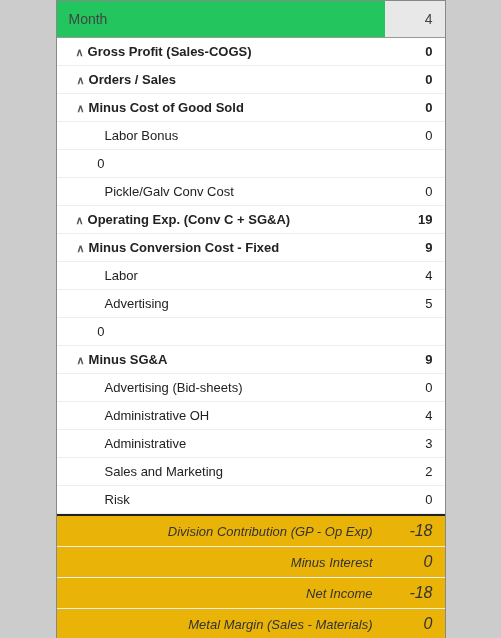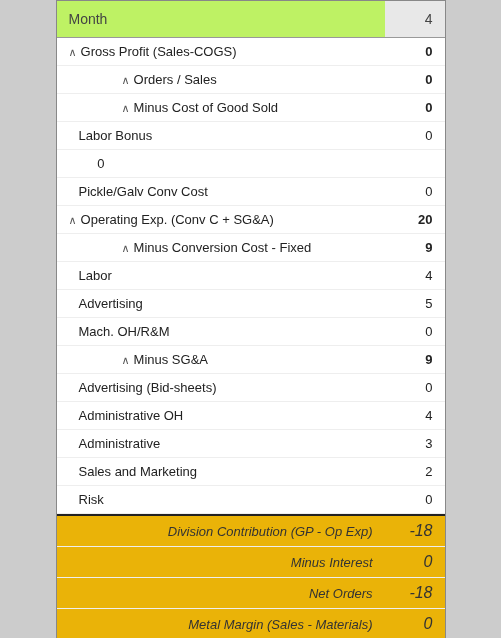--- a/index.html
+++ b/index.html
@@ -13,21 +13,21 @@
     }
     .container {
       width: 390px;
       background: #fff;
       border: 1.5px solid #888;
       font-size: 13px;
       color: #222;
     }
     .header-row {
       display: flex;
-      background: #bef264;
+      background: #22c55e;
       border-bottom: 1.5px solid #999;
       justify-content: flex-end;
     }
     .header-label {
       flex: 1;
       padding: 10px 12px;
       font-weight: normal;
       font-size: 14px;
       color: #444;
     }
@@ -52,32 +52,32 @@
       width: 60px;
       padding: 6px 12px;
       text-align: right;
       font-weight: bold;
     }
     .row-value.normal {
       font-weight: normal;
     }
     
     .level-0 .row-label {
-      font-weight: normal;
+      font-weight: bold;
+      margin-left: 7px;
     }
     
     .level-1 .row-label {
-      font-weight: normal;
+      font-weight: bold;
       padding-left: 20px;
-      margin-left: 45px;
     }
     
     .level-2 .row-label {
       font-weight: normal;
-      padding-left: 22px;
+      padding-left: 48px;
     }
     .caret {
       display: inline-block;
       margin-right: 4px;
       font-size: 11px;
       color: #555;
     }
     .summary-section {
       border-top: 2px solid #222;
       background: #eab308;
@@ -133,36 +133,35 @@
       </div>
       <div class="row level-2">
         <div class="row-value normal">0</div>
       </div>
       <div class="row level-2">
         <div class="row-label">Pickle/Galv Conv Cost</div>
         <div class="row-value normal">0</div>
       </div>
       <div class="row level-0">
         <div class="row-label"><span class="caret">∧</span>Operating Exp. (Conv C + SG&amp;A)</div>
-        <div class="row-value">20</div>
+        <div class="row-value">19</div>
       </div>
       <div class="row level-1">
         <div class="row-label"><span class="caret">∧</span>Minus Conversion Cost - Fixed</div>
         <div class="row-value">9</div>
       </div>
       <div class="row level-2">
         <div class="row-label">Labor</div>
         <div class="row-value normal">4</div>
       </div>
       <div class="row level-2">
         <div class="row-label">Advertising</div>
         <div class="row-value normal">5</div>
       </div>
       <div class="row level-2">
-        <div class="row-label">Mach. OH/R&amp;M</div>
         <div class="row-value normal">0</div>
       </div>
       <div class="row level-1">
         <div class="row-label"><span class="caret">∧</span>Minus SG&amp;A</div>
         <div class="row-value">9</div>
       </div>
       <div class="row level-2">
         <div class="row-label">Advertising (Bid-sheets)</div>
         <div class="row-value normal">0</div>
       </div>
@@ -188,21 +187,21 @@
     <div id="summary-container">
         <div class="summary-row">
           <div class="summary-label">Division Contribution (GP - Op Exp)</div>
           <div class="summary-value">-18</div>
         </div>
         <div class="summary-row">
           <div class="summary-label">Minus Interest</div>
           <div class="summary-value">0</div>
         </div>
         <div class="summary-row">
-          <div class="summary-label">Net Orders</div>
+          <div class="summary-label">Net Income</div>
           <div class="summary-value">-18</div>
         </div>
         <div class="summary-row">
           <div class="summary-label">Metal Margin (Sales - Materials)</div>
           <div class="summary-value">0</div>
         </div>
       </div>
   </div>
 </div>
 

